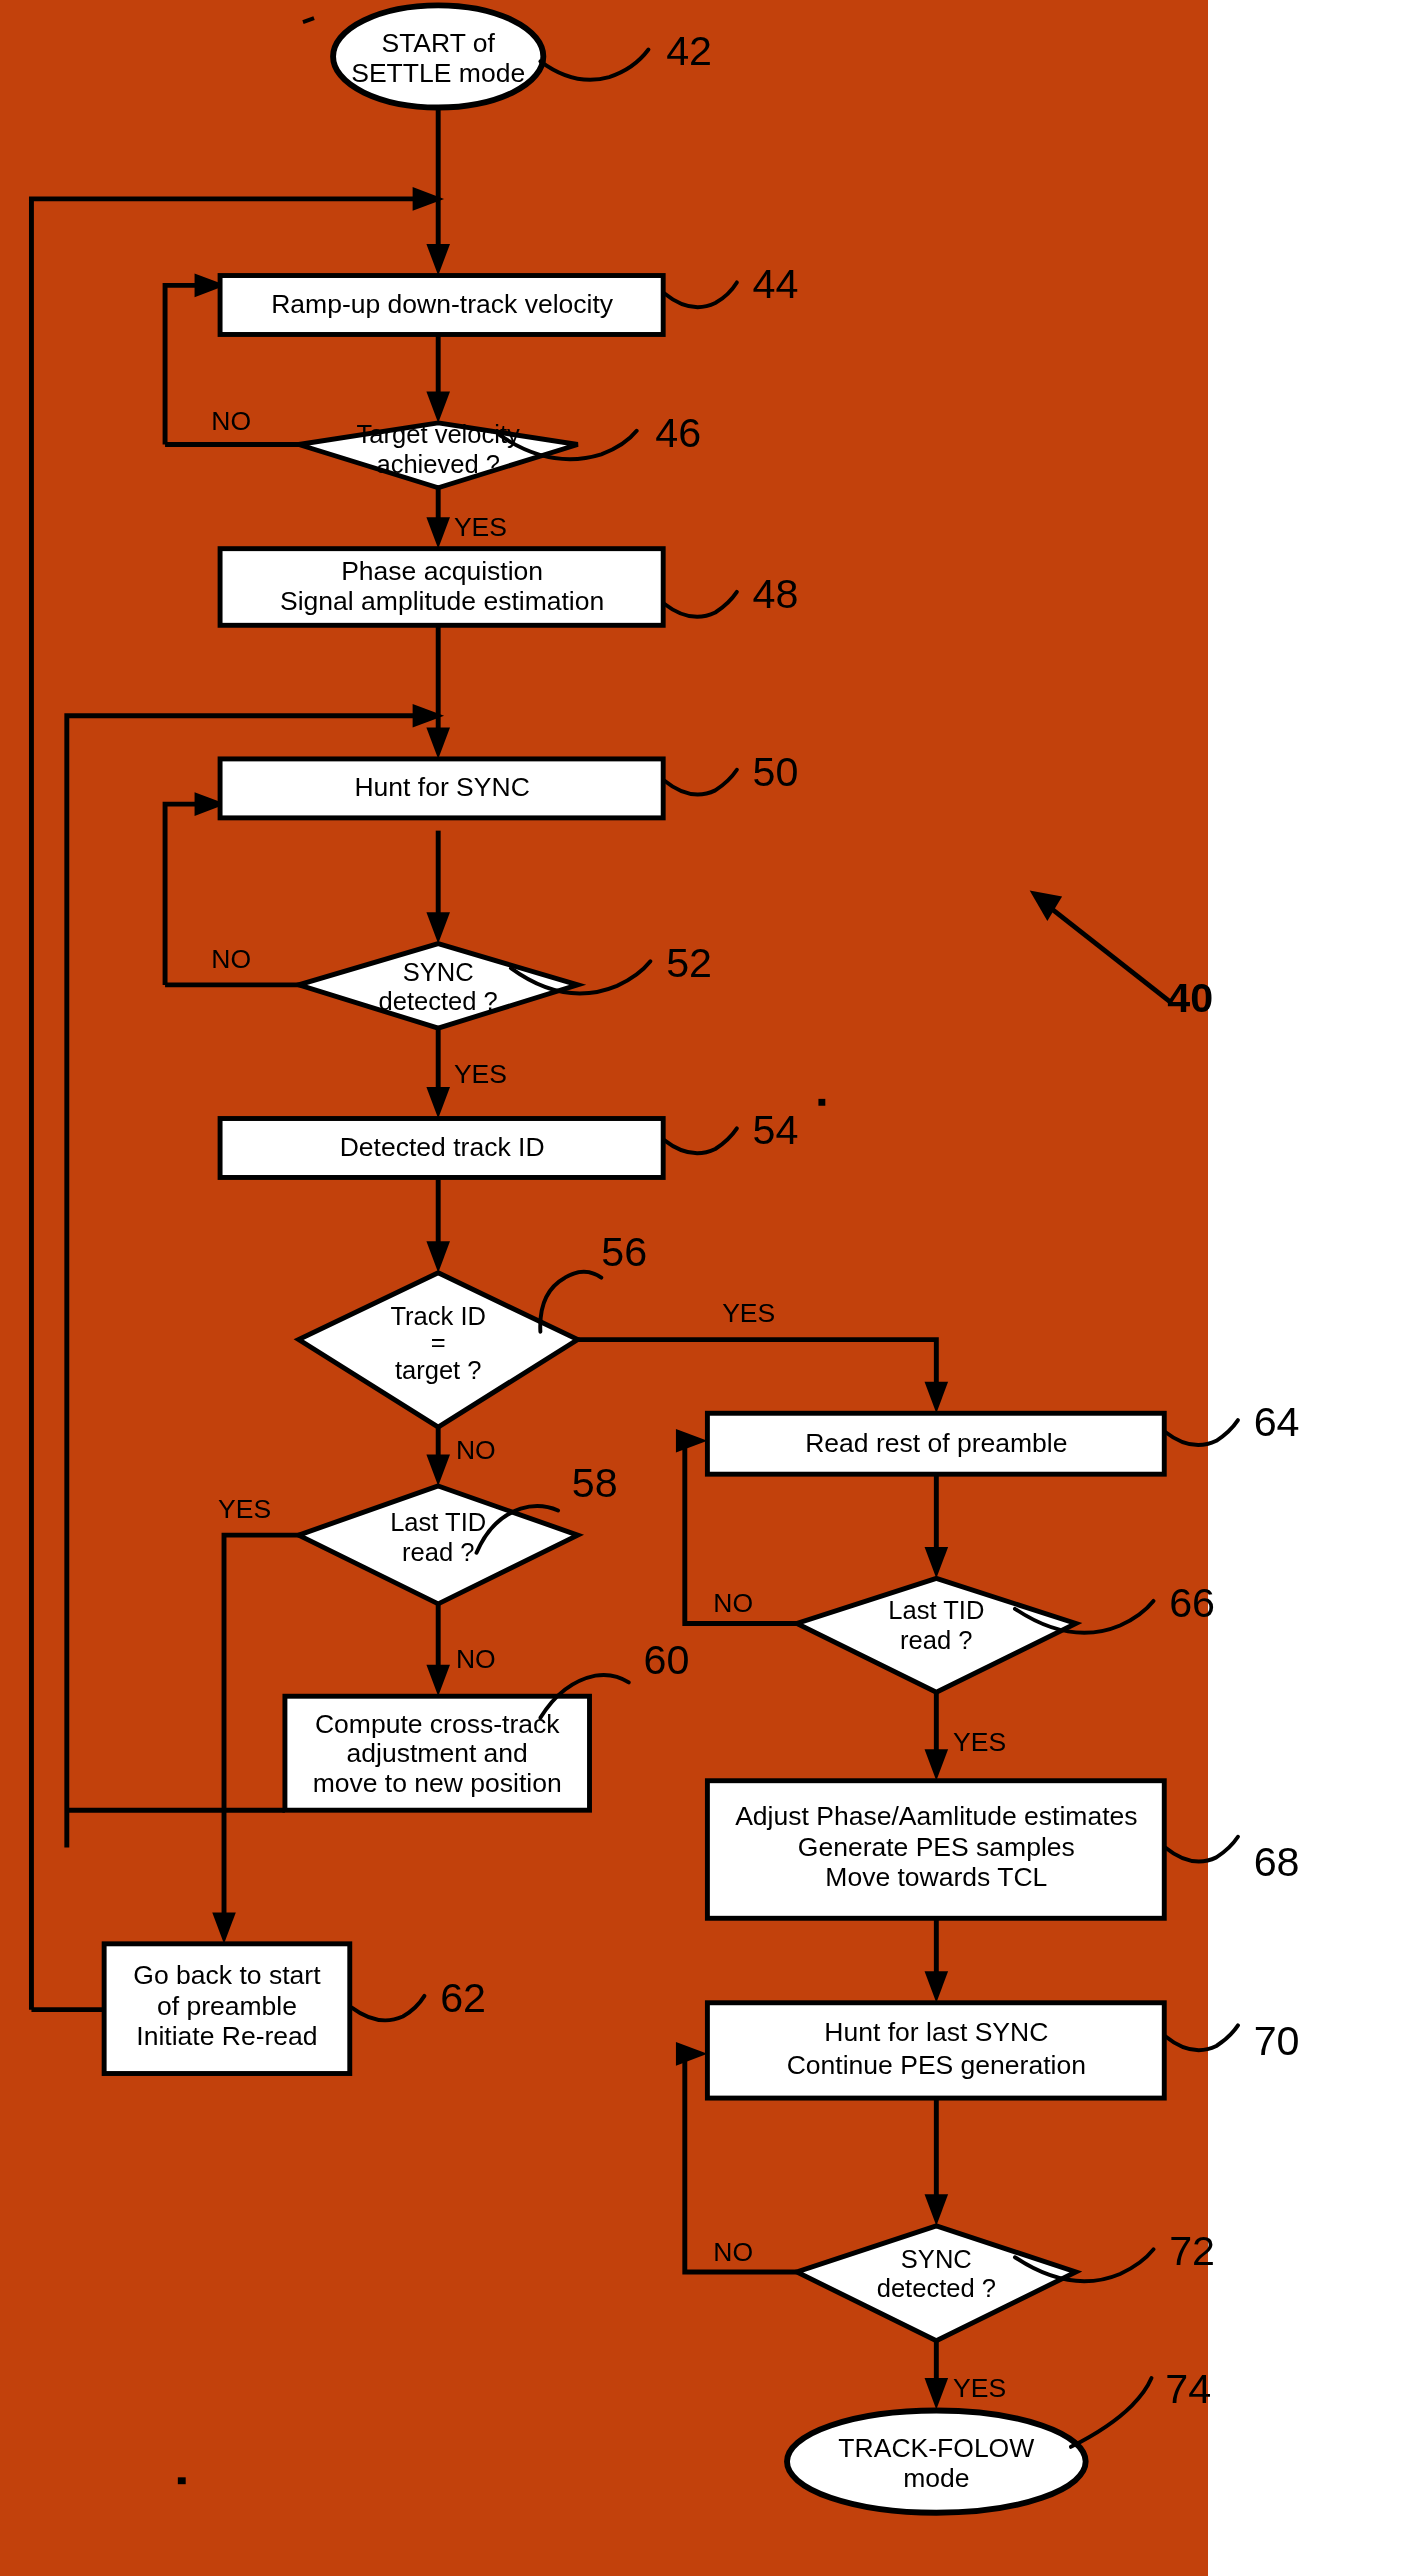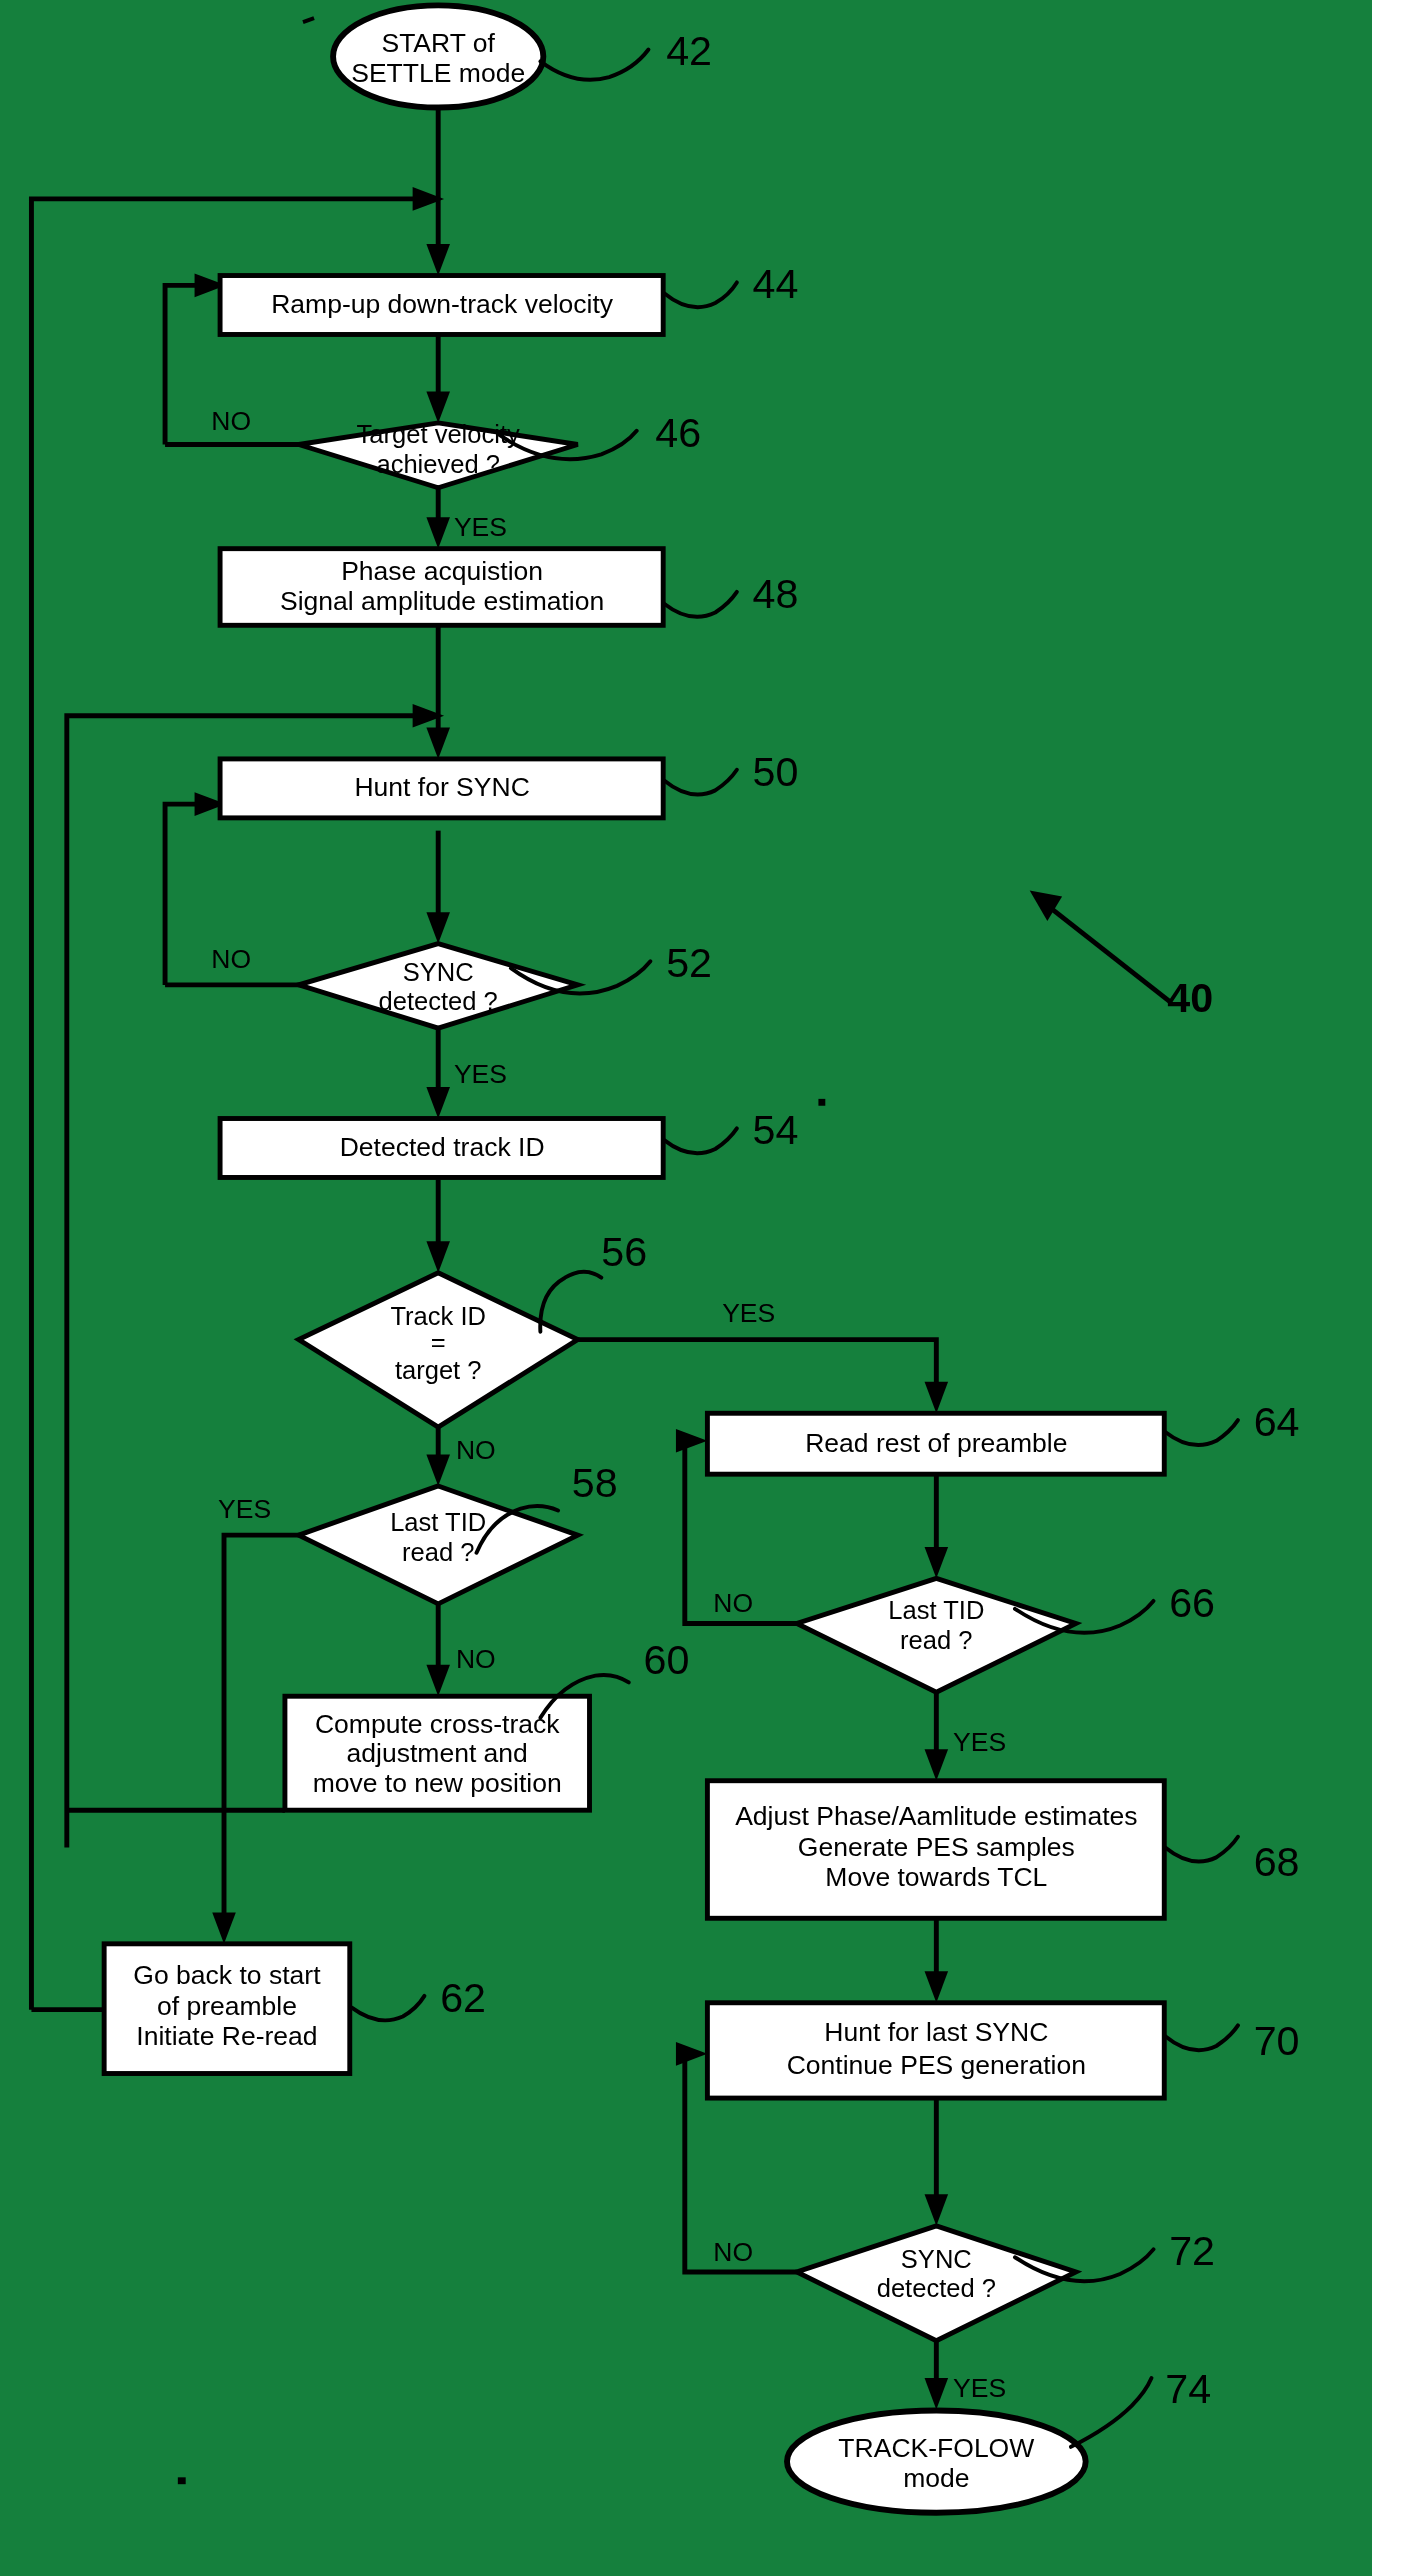--- a/index.html
+++ b/index.html
@@ -8,23 +8,23 @@
     background: #ffffff;
   }
   body {
     width: 1404px;
     height: 2576px;
     font-family: "Liberation Sans", sans-serif;
     overflow: hidden;
   }
   #diagram-root {
     position: relative;
-    width: 1372px;
+    width: 1208px;
     height: 2576px;
-    background: #15803d;
+    background: #c2410c;
   }
   svg.flow {
     position: absolute;
     top: 0;
     left: 0;
     width: 1404px;
     height: 2576px;
   }
   .shape-stroke {
     fill: #ffffff;

